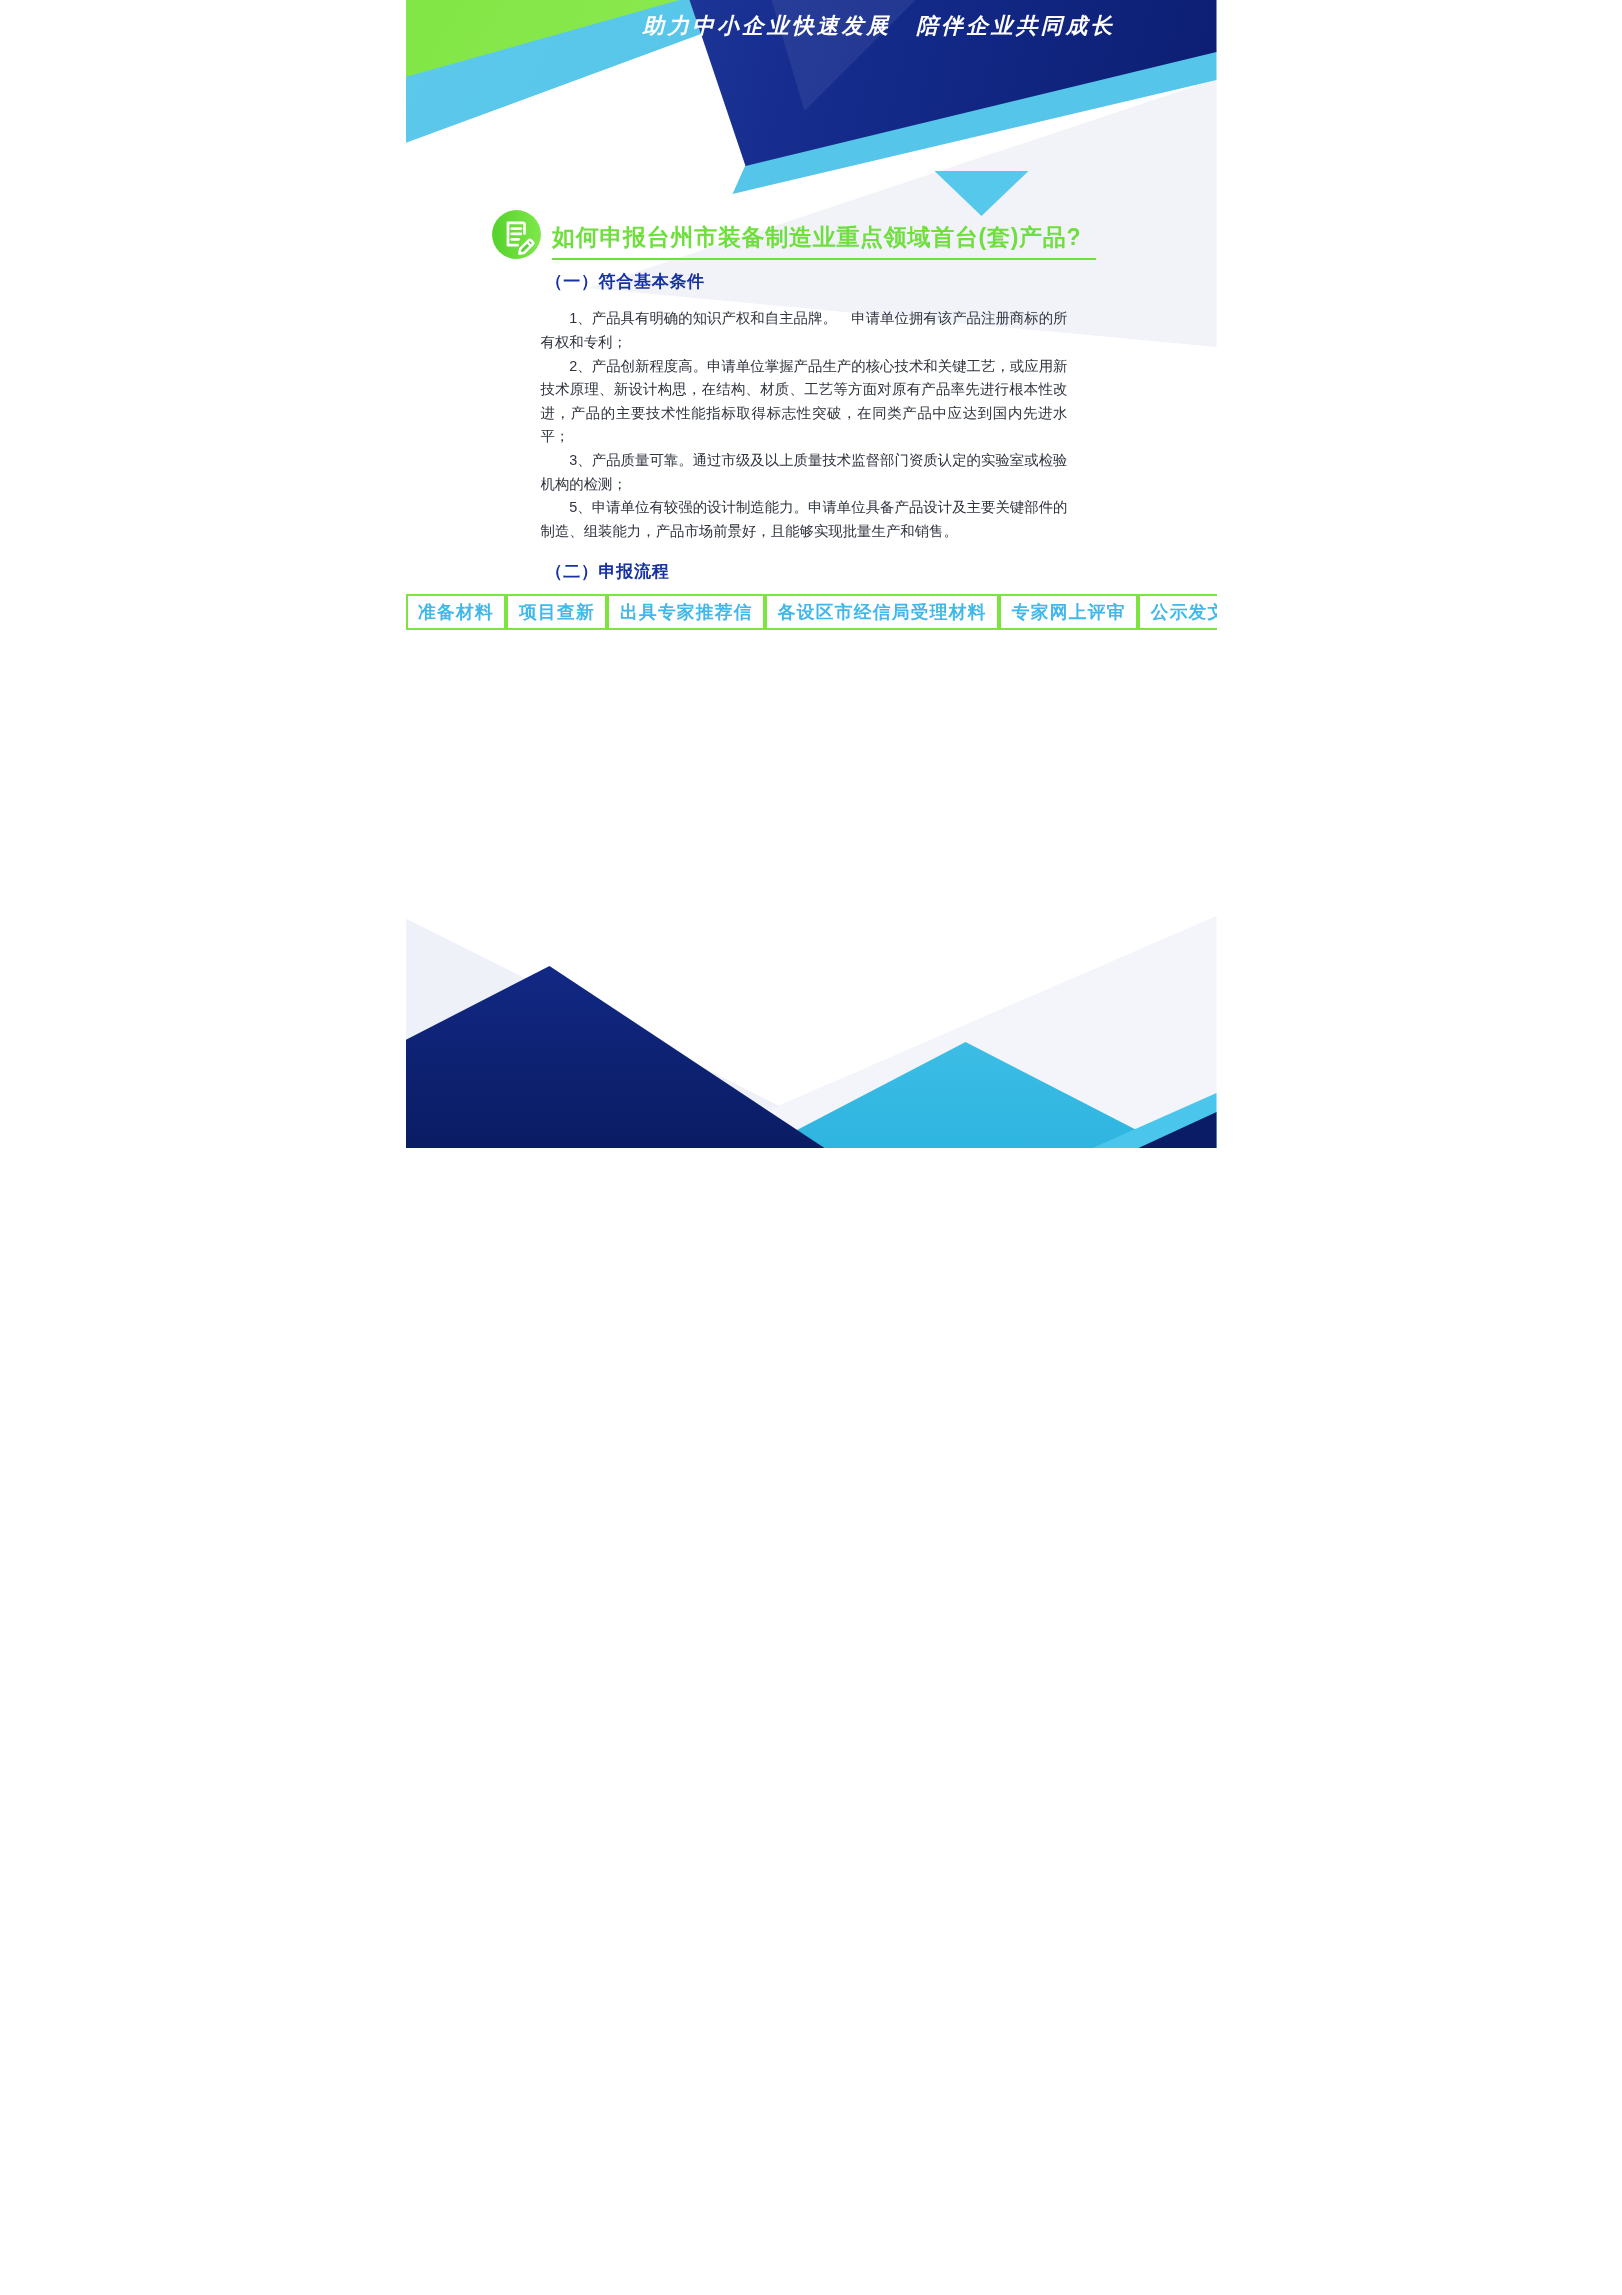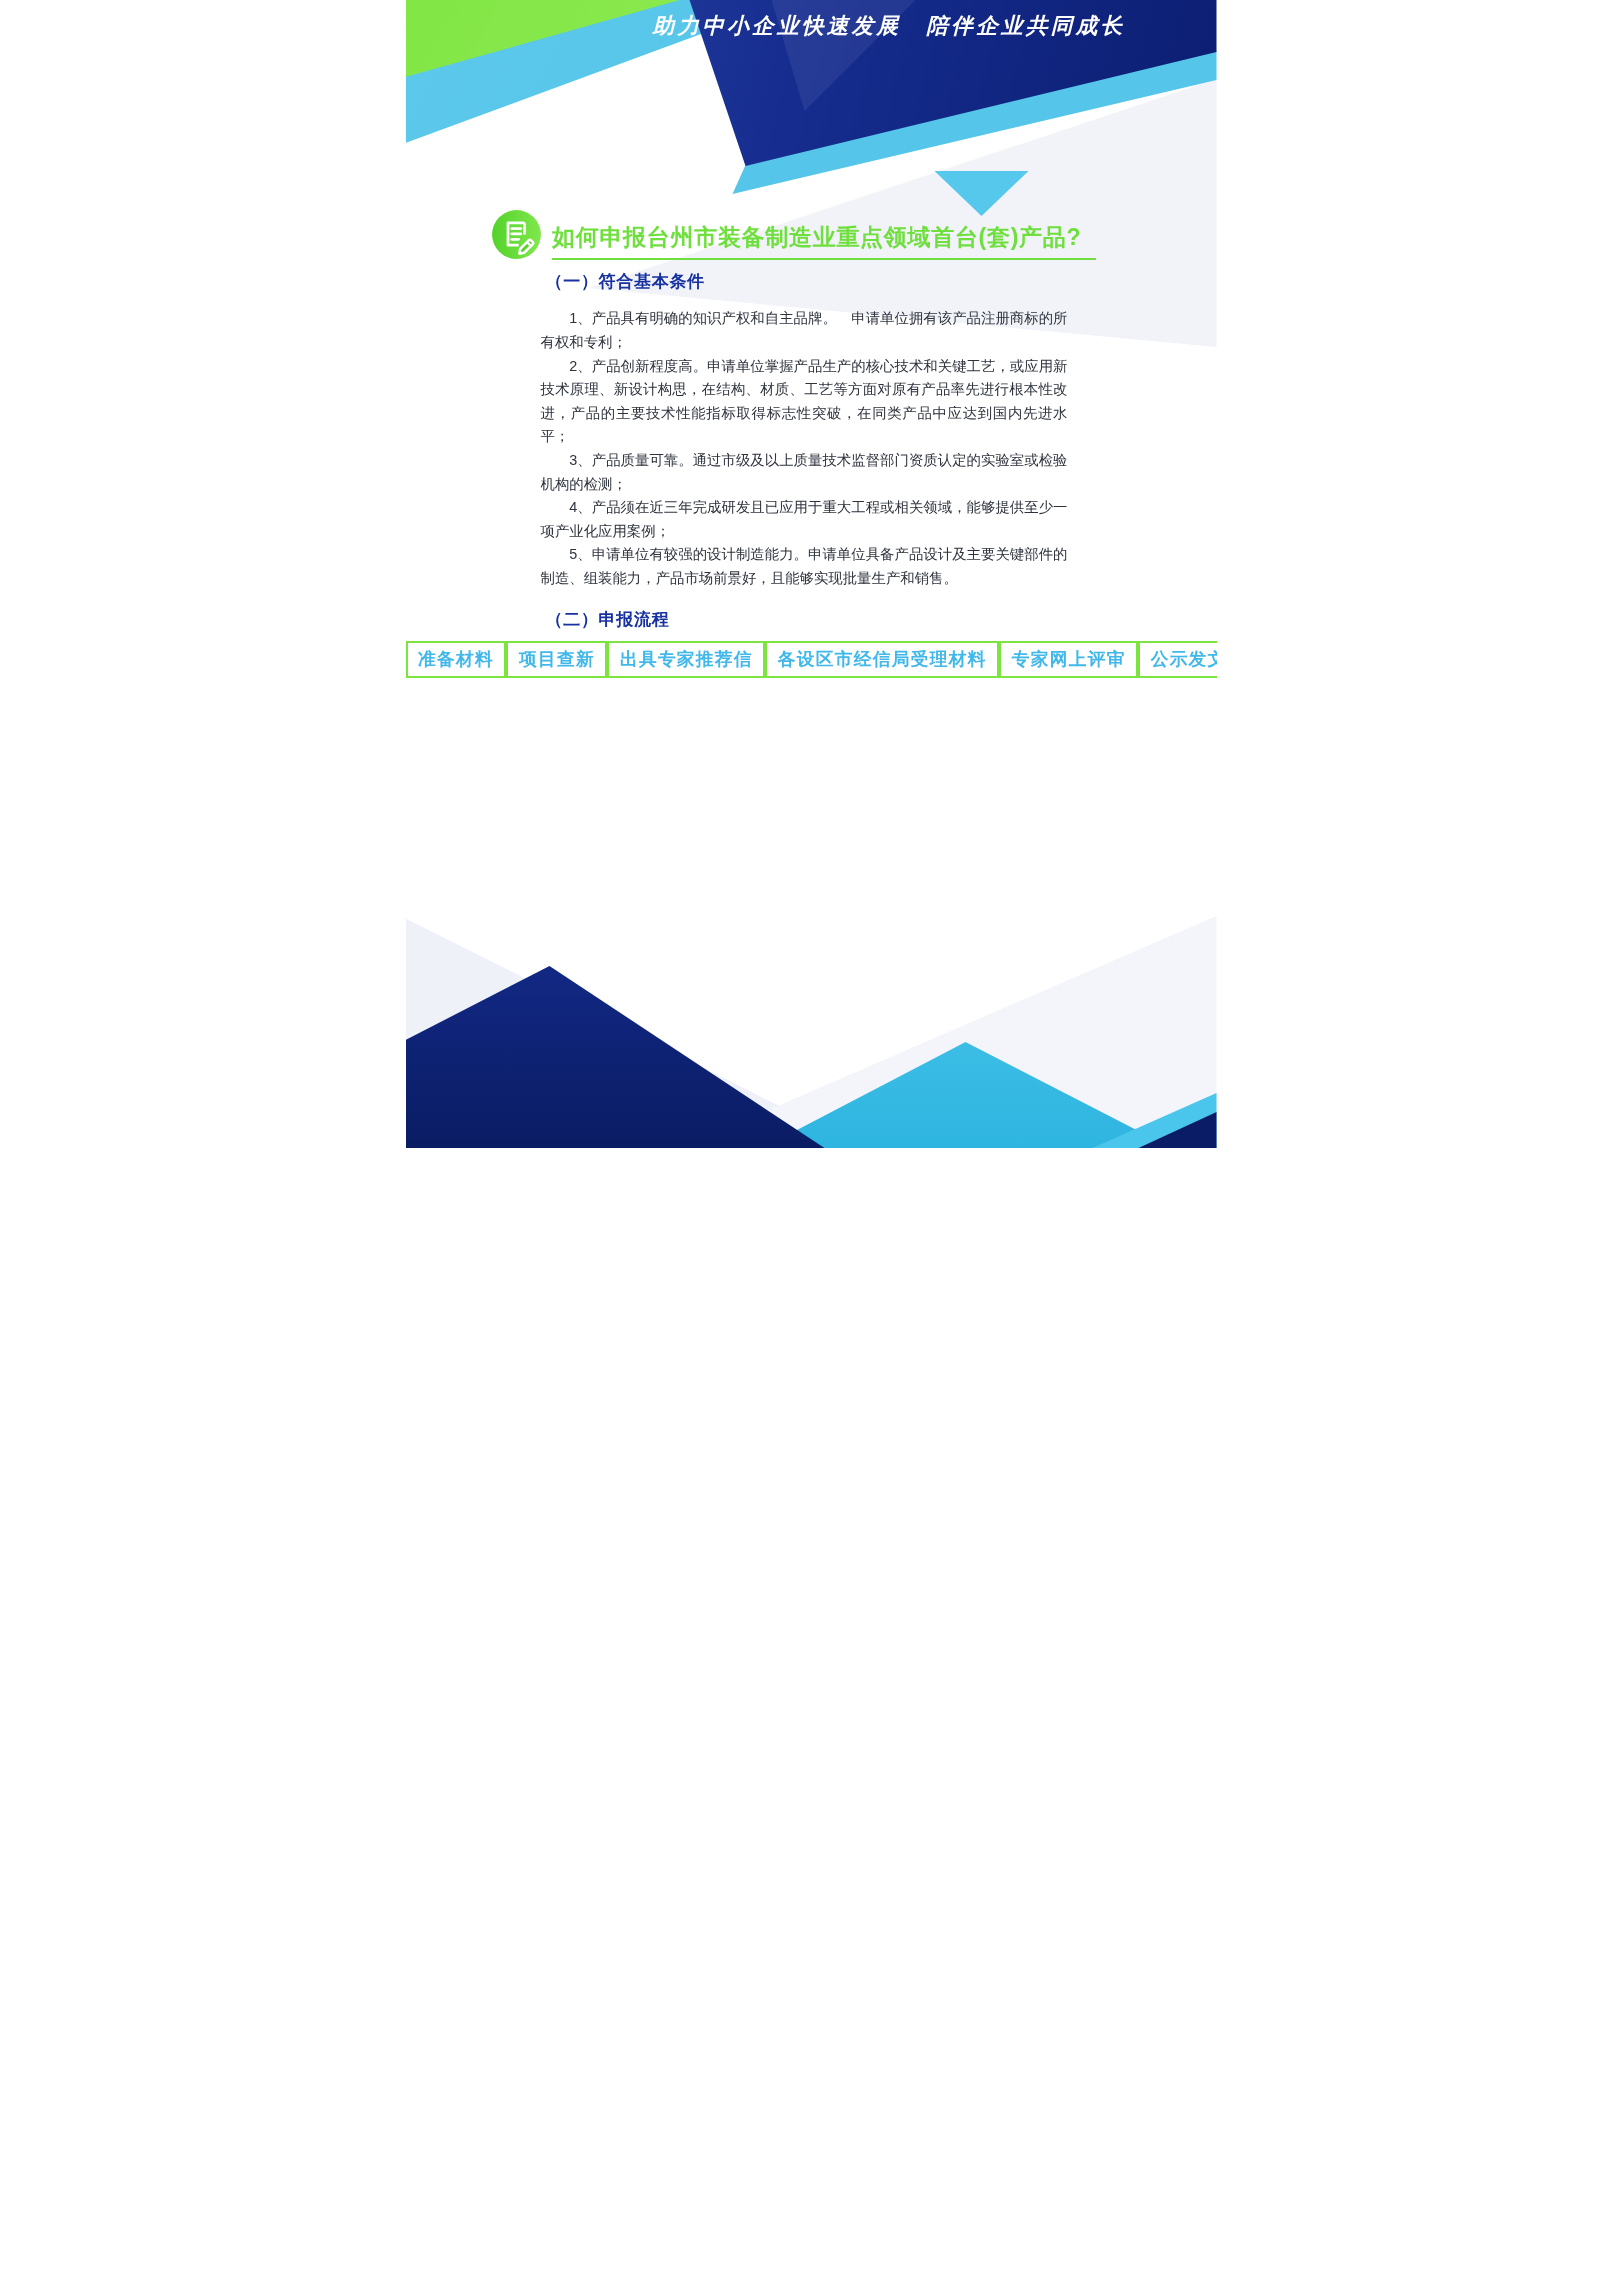--- a/index.html
+++ b/index.html
@@ -64,21 +64,21 @@
   .ft-cyan2{
     background:#4ac6ec;
     clip-path:polygon(811px 181px,811px 236px,687px 236px);
   }
   .ft-navy2{
     background:#0b1c66;
     clip-path:polygon(811px 200px,811px 236px,733px 236px);
   }
   
   .slogan{
-    position:absolute;top:10.5px;right:91px;
+    position:absolute;top:10.5px;right:101px;
     color:#ffffff;
     font-family:"DejaVu Serif", serif;
     font-style:italic;
     font-weight:bold;
     font-size:21.6px;
     letter-spacing:3.3px;
     white-space:nowrap;
     z-index:3;
   }
   
@@ -186,21 +186,20 @@
         </svg>
       </span>
       <span class="page-title">如何申报台州市装备制造业重点领域首台(套)产品?</span>
     </div>
 
     <div class="sec-heading sec1-heading">（一）符合基本条件</div>
     <div class="body-text">
       <p>1、产品具有明确的知识产权和自主品牌。　申请单位拥有该产品注册商标的所有权和专利；</p>
       <p>2、产品创新程度高。申请单位掌握产品生产的核心技术和关键工艺，或应用新技术原理、新设计构思，在结构、材质、工艺等方面对原有产品率先进行根本性改进，产品的主要技术性能指标取得标志性突破，在同类产品中应达到国内先进水平；</p>
       <p>3、产品质量可靠。通过市级及以上质量技术监督部门资质认定的实验室或检验机构的检测；</p>
-      <p>4、产品须在近三年完成研发且已应用于重大工程或相关领域，能够提供至少一项产业化应用案例；</p>
       <p>5、申请单位有较强的设计制造能力。申请单位具备产品设计及主要关键部件的制造、组装能力，产品市场前景好，且能够实现批量生产和销售。</p>
     </div>
 
     <div class="sec-heading sec2-heading">（二）申报流程</div>
 
     <div class="flow">
       <div class="flow-box">准备材料</div>
       <div class="flow-arrow" style="background: rgb(118, 220, 74);"></div>
       <div class="flow-box">项目查新</div>
       <div class="flow-arrow" style="background: rgb(144, 226, 108);"></div>

